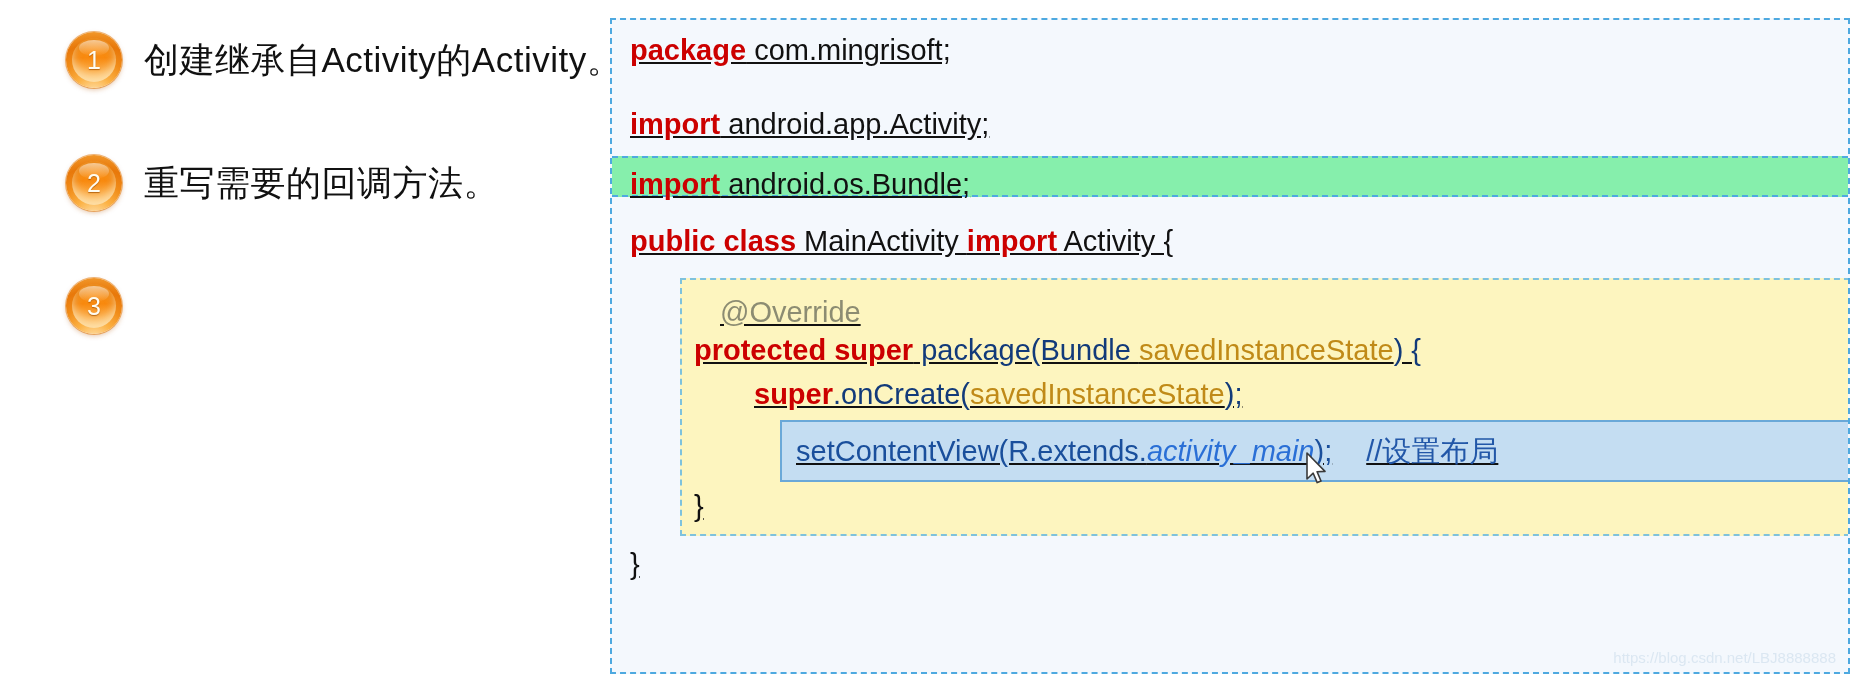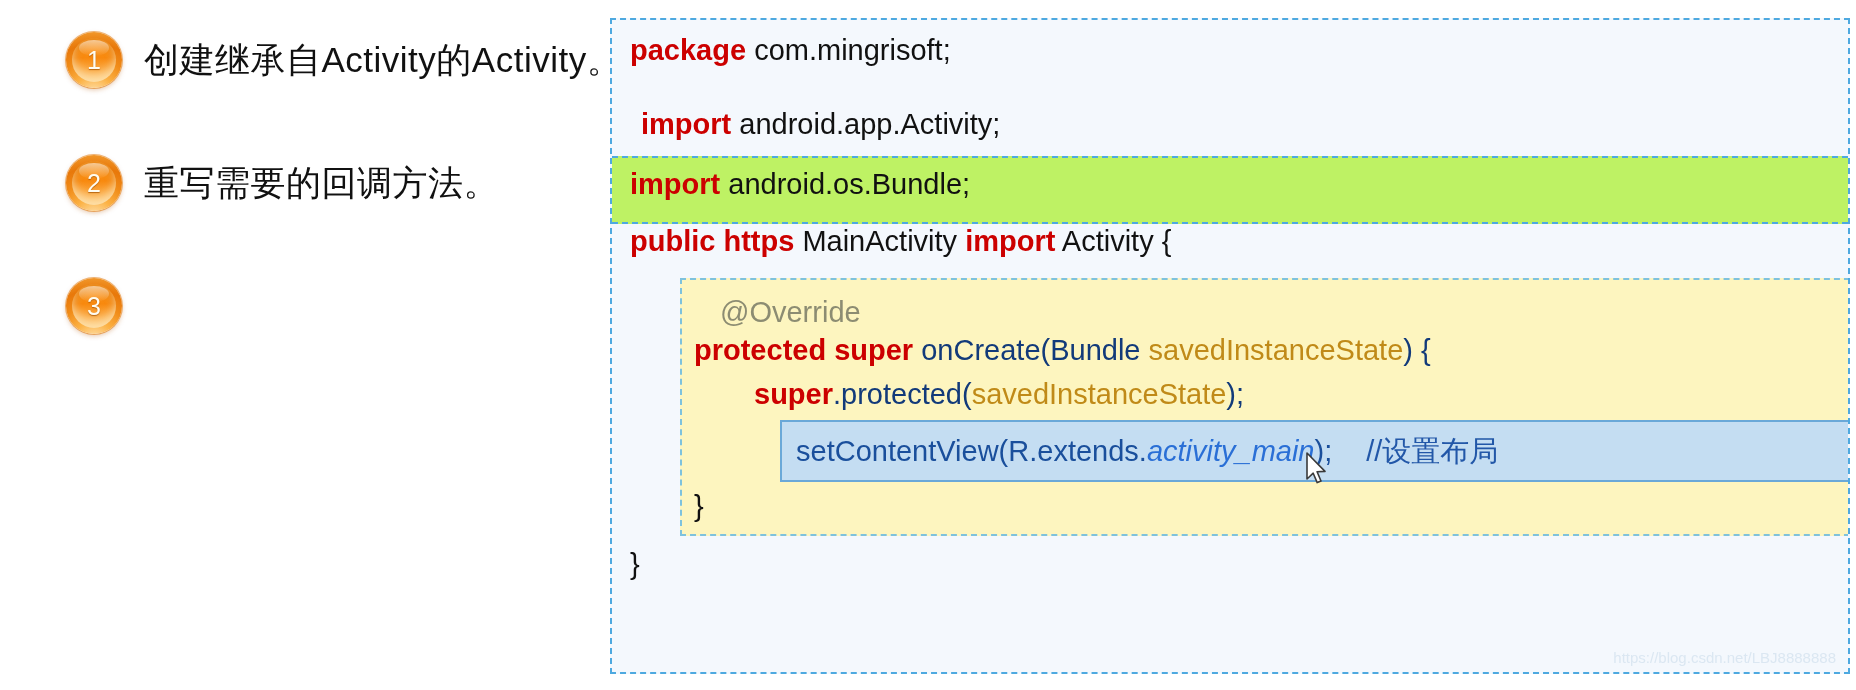--- a/index.html
+++ b/index.html
@@ -98,39 +98,40 @@
     border: 2px dashed #4ea9e0;
     background: #f4f8fd;
     overflow: hidden;
   }
   .code-line {
     font-size: 29px;
     line-height: 1.0;
     color: #111;
     white-space: nowrap;
     font-family: "Liberation Sans", "DejaVu Sans", sans-serif;
+    text-decoration: underline;
   }
   .kw      { color: #cc0000; font-weight: bold; }
   .plain   { color: #111111; }
   .navy    { color: #123a7a; }
   .gold    { color: #c08a18; }
   .anno    { color: #8c8c72; }
   .bluecode{ color: #1a4f9c; }
   .ital    { color: #2a6fd6; font-style: italic; }
   .cmt     { color: #2257a8; text-align: center; }
 
   .row-pkg     { position: absolute; left: 18px; top: 16px; }
-  .row-import1 { position: absolute; left: 18px; top: 90px; margin-left: 11px; }
+  .row-import1 { position: absolute; left: 18px; top: 90px; }
 
   .band-yellow {
     position: absolute;
     left: 0; right: 0;
     top: 136px;
-    height: 68px;
-    background: #bef264;
+    height: 41px;
+    background: #86efac;
     border-top: 2px dashed #4ea9e0;
     border-bottom: 2px dashed #4ea9e0;
     box-sizing: border-box;
     padding-left: 20px;
   }
   .row-import2 { position: absolute; left: 18px; top: 12px; }
 
   .row-class { position: absolute; left: 18px; top: 207px; }
 
   .method-box {
@@ -220,35 +221,35 @@
     <span class="kw">import</span><span class="plain"> android.app.Activity;</span>
   </div>
 
   <div class="band-yellow">
     <div class="code-line row-import2">
       <span class="kw">import</span><span class="plain"> android.os.Bundle;</span>
     </div>
   </div>
 
   <div class="code-line row-class">
-    <span class="kw">public https</span><span class="plain"> MainActivity </span><span class="kw">import</span><span class="plain"> Activity {</span>
+    <span class="kw">public class</span><span class="plain"> MainActivity </span><span class="kw">import</span><span class="plain"> Activity {</span>
   </div>
 
   <div class="method-box">
 
     <div class="code-line row-override">
       <span class="anno">@Override</span>
     </div>
 
     <div class="code-line row-signature">
-      <span class="kw">protected super</span><span class="navy"> onCreate(Bundle </span><span class="gold">savedInstanceState</span><span class="navy">) {</span>
+      <span class="kw">protected super</span><span class="navy"> package(Bundle </span><span class="gold">savedInstanceState</span><span class="navy">) {</span>
     </div>
 
     <div class="code-line row-super">
-      <span class="kw">super</span><span class="navy">.protected(</span><span class="gold">savedInstanceState</span><span class="navy">);</span>
+      <span class="kw">super</span><span class="navy">.onCreate(</span><span class="gold">savedInstanceState</span><span class="navy">);</span>
     </div>
 
     <div class="highlight-line">
       <div class="code-line row-setcontent">
         <span class="bluecode">setContentView(R.extends.</span><span class="ital">activity_main</span><span class="bluecode">);</span><span class="cmt" style="padding-left:34px">//设置布局</span>
       </div>
     </div>
 
     <div class="code-line row-close-inner">
       <span class="plain">}</span>

